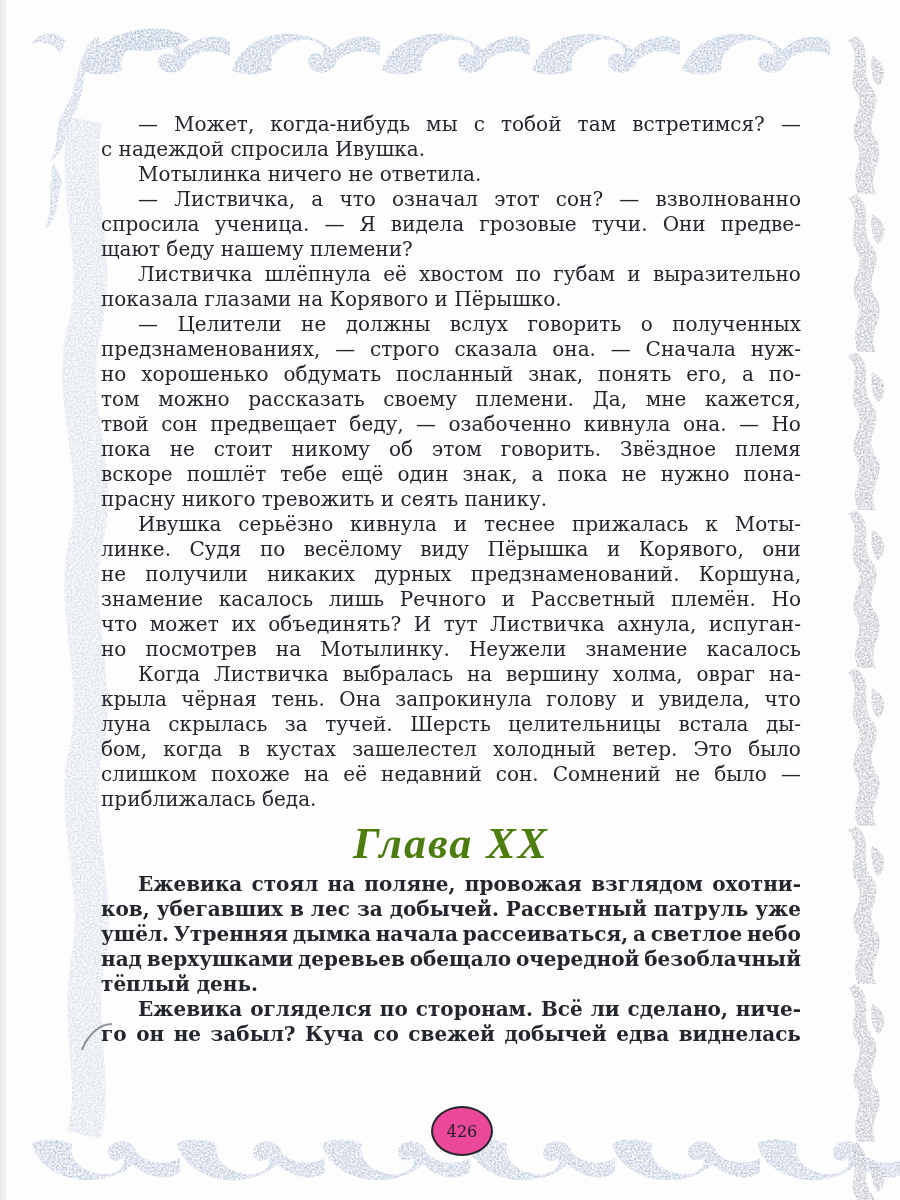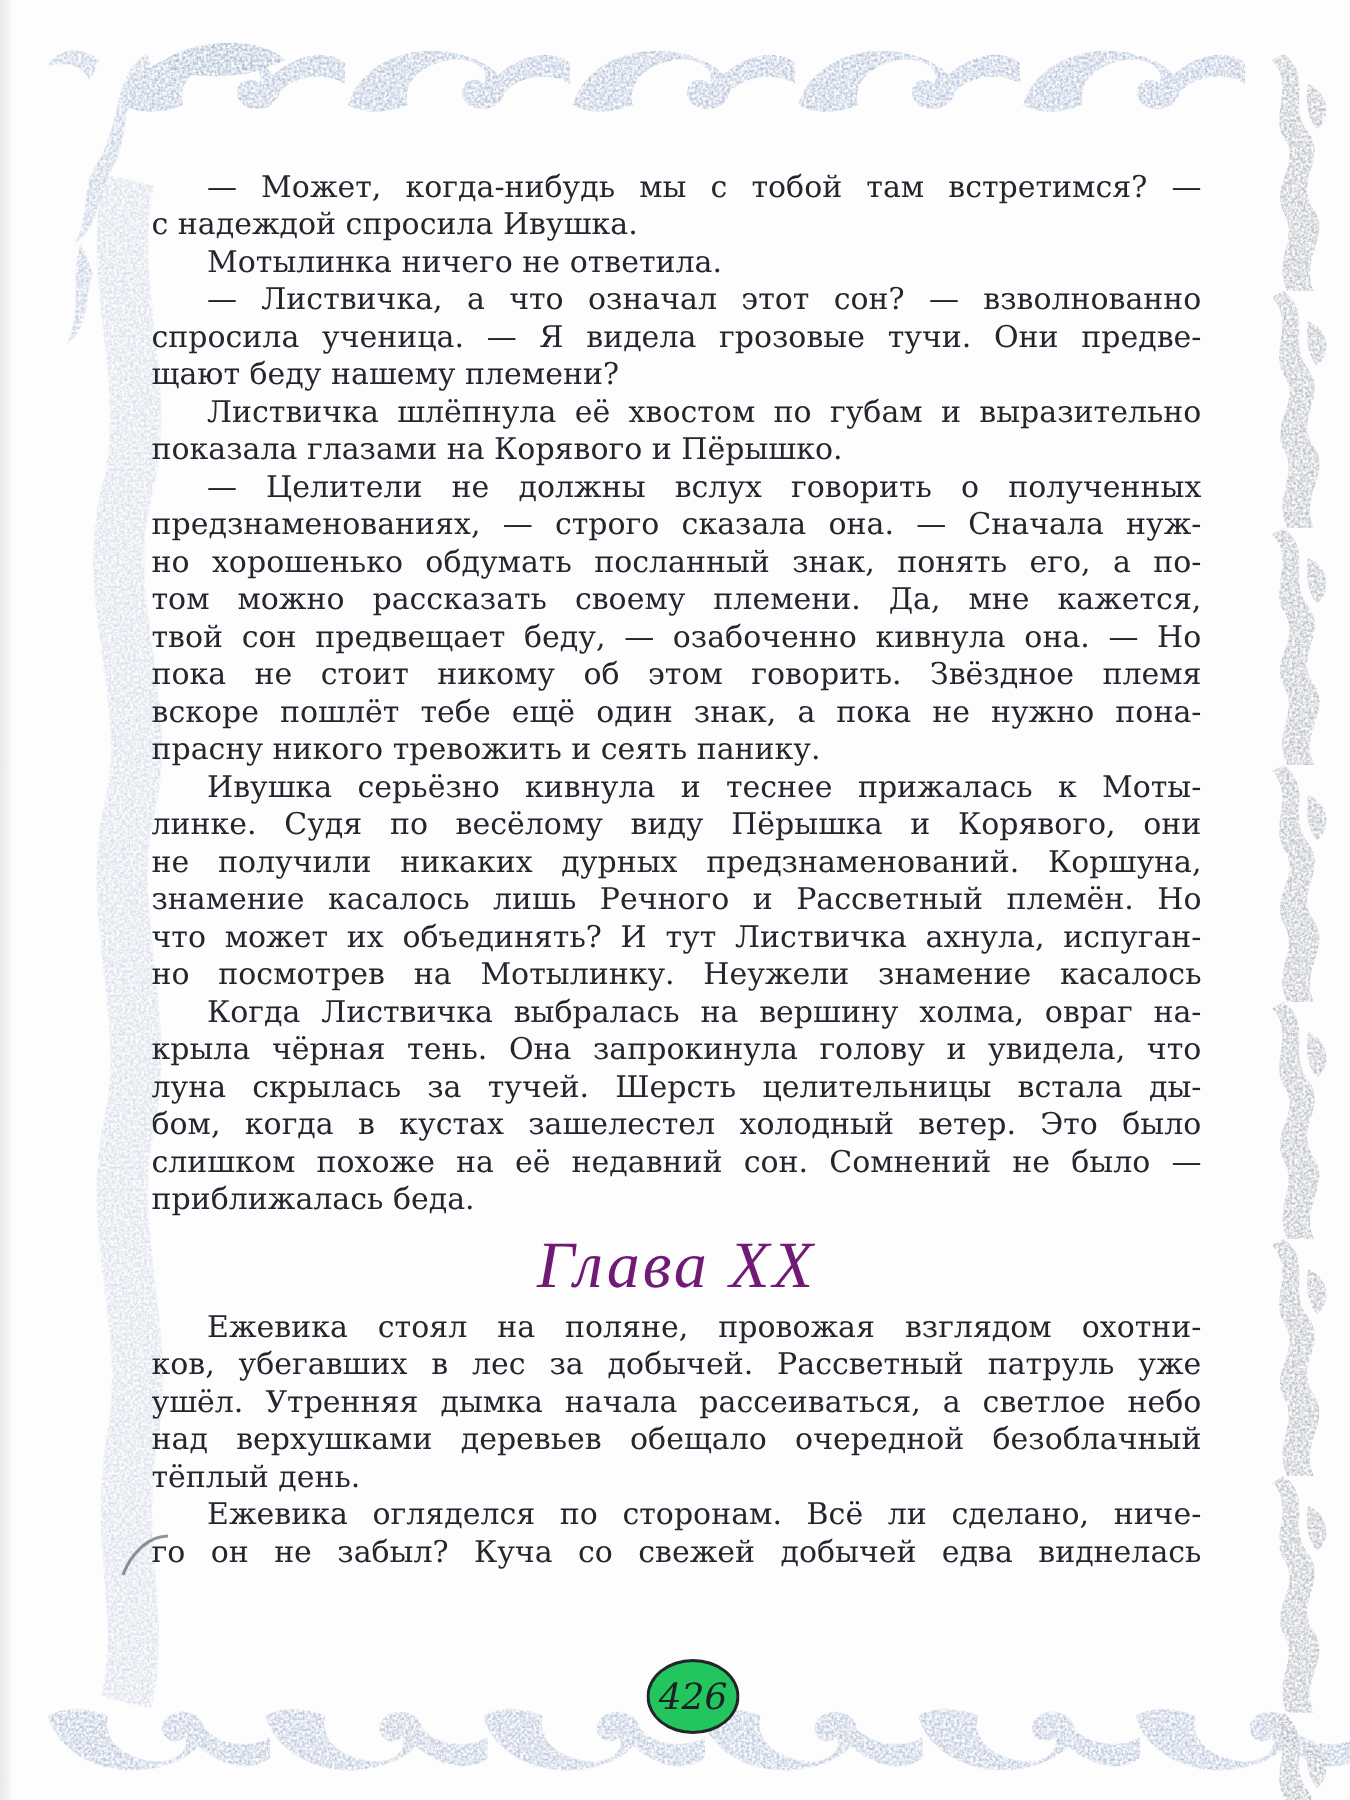--- a/index.html
+++ b/index.html
@@ -22,30 +22,30 @@
     color:#23262c;font-size:20px;
   }
   .para{margin:0;}
   .line{
     height:25px;line-height:25px;white-space:nowrap;
   }
   .line.just{display:flex;justify-content:space-between;}
   .line.first{padding-left:37px;}
   .chapter{
     margin:6px 0 0 0;height:52px;line-height:52px;
-    text-align:center;font-style:italic;font-weight:normal;
-    font-size:44px;color:#701a75;letter-spacing:2px;
+    text-align:center;font-style:italic;font-weight:bold;
+    font-size:44px;color:#4d7c0f;letter-spacing:2px;
     font-family:"Liberation Serif","DejaVu Serif",serif;
   }
-  .section-after{margin-top:2px;}
+  .section-after{margin-top:2px;font-weight:bold;}
   .pagenum{
     position:absolute;left:431px;top:1106px;width:58px;height:46px;
     border:2.5px solid #22252a;border-radius:50%;
     display:flex;align-items:center;justify-content:center;
-    font-size:24px;color:#1d2025;background:#22c55e;z-index:3;font-style:italic;
+    font-size:16px;color:#1d2025;background:#ec4899;z-index:3;
   }
 </style>
 </head>
 <body>
 
 <div class="page">
 
   <div class="scan-edge"></div>
 
   <svg class="border-svg" width="900" height="1200" viewBox="0 0 900 1200">

